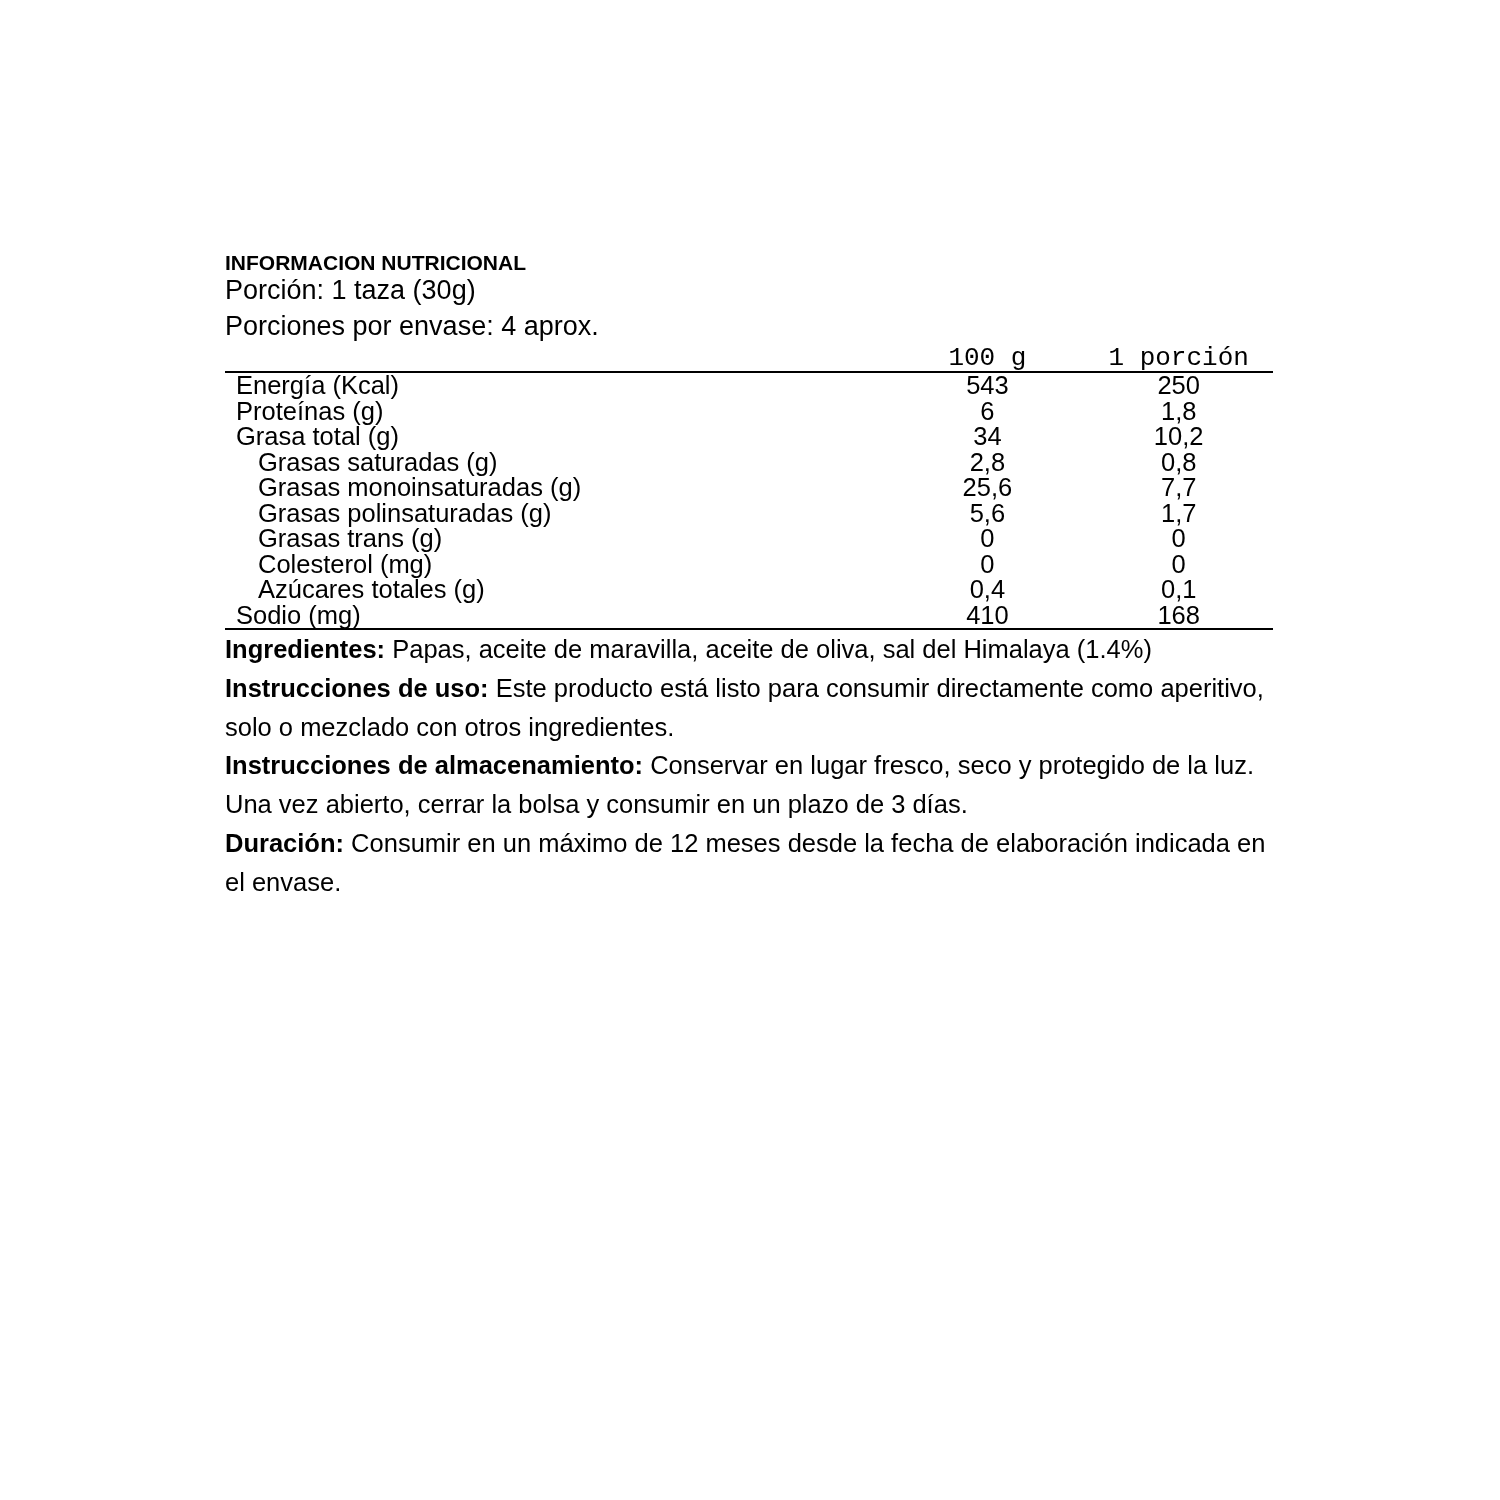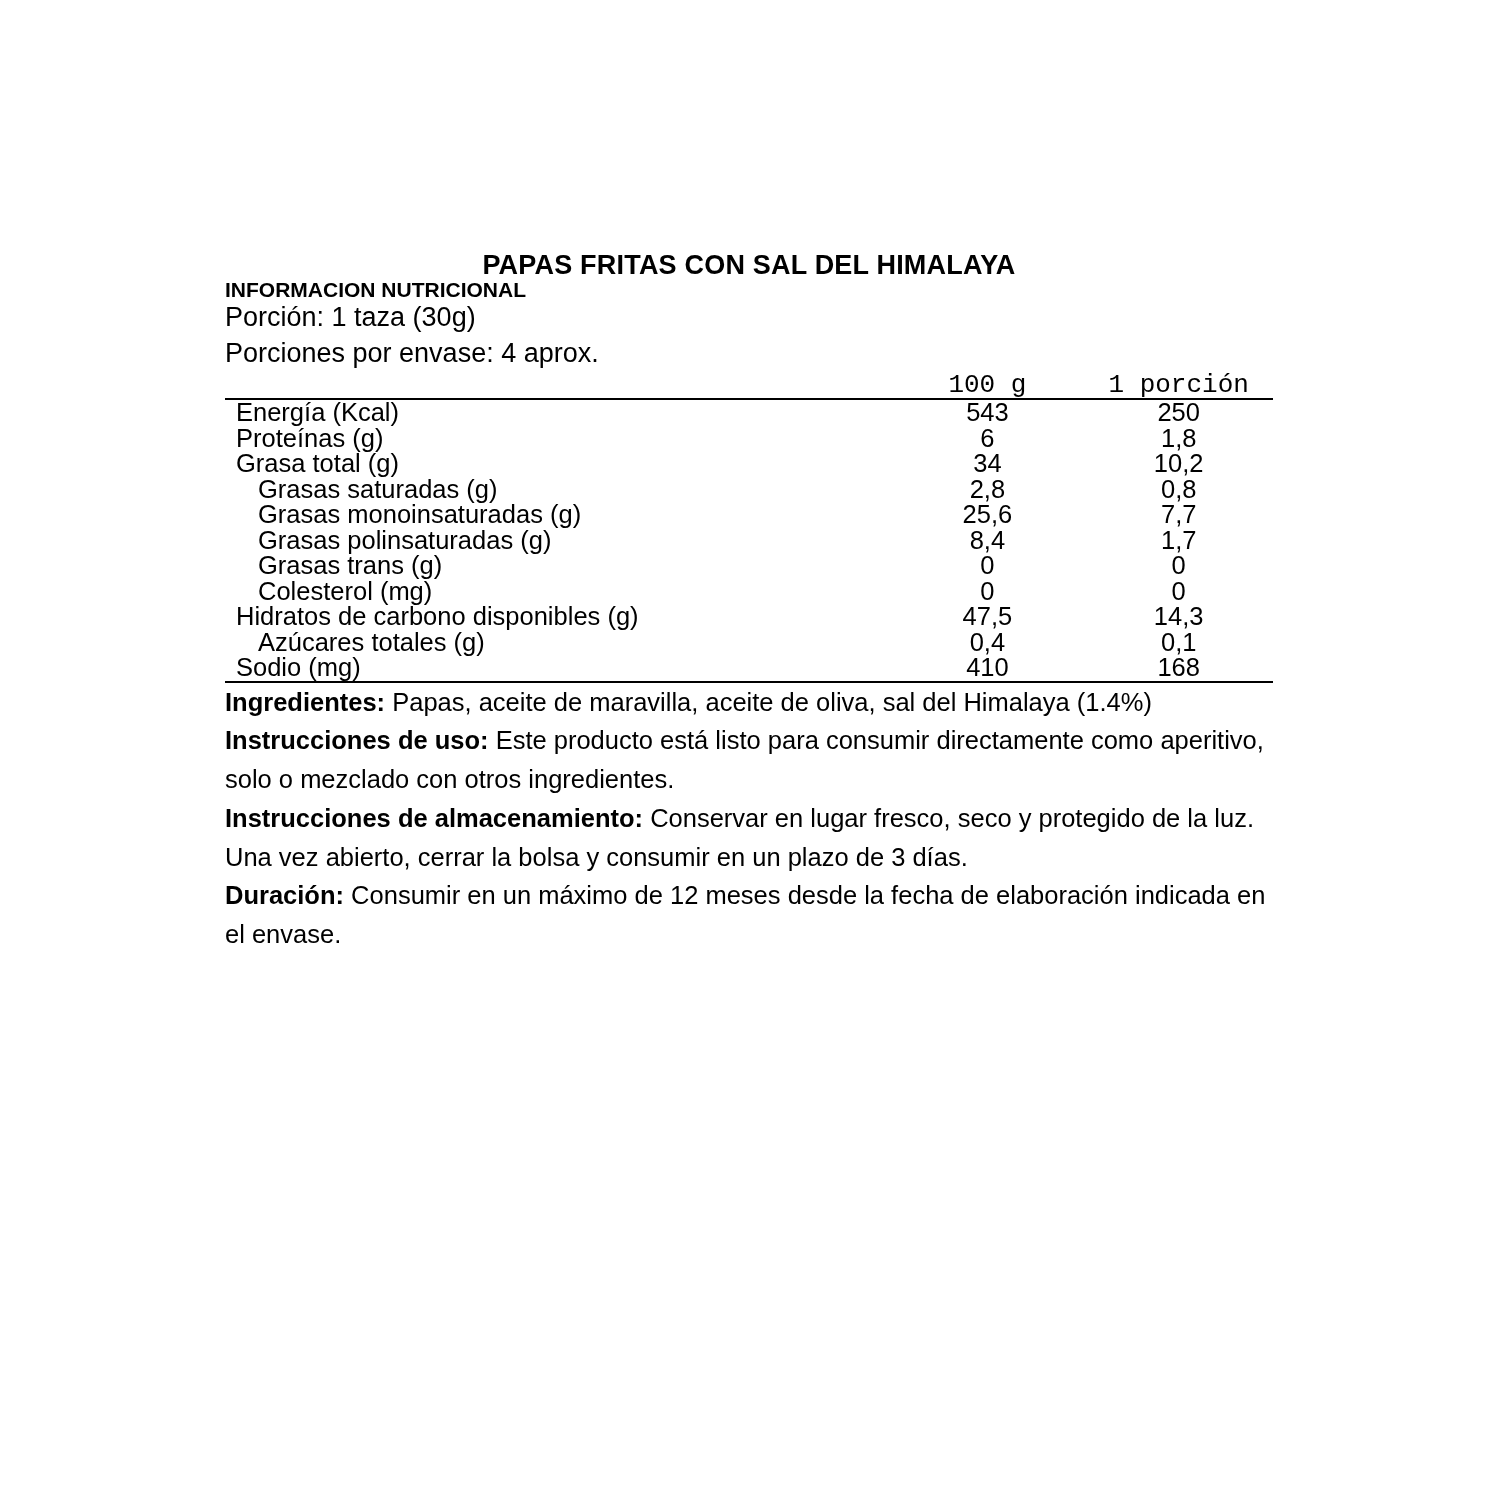--- a/index.html
+++ b/index.html
@@ -110,27 +110,20 @@
   }
   .txtblock b { font-weight: bold; }
 
   .tall td { padding-bottom: 14px; }
 </style>
 </head>
 <body>
 
 <div id="label-wrap">
 
-  <table class="nutri">
-    <tbody>
-        <tr class="title-row">
-      <td class="bx">PAPAS FRITAS CON SAL DEL HIMALAYA</td>
-    </tr>
-  </tbody>
-    </table>
 
 
   <table class="nutri">
     <tbody>
         <tr class="infonut-row">
       <td class="sec b-bot">INFORMACION NUTRICIONAL</td>
     </tr>
   </tbody>
     </table>
 
@@ -181,39 +174,34 @@
       <td class="val">2,8</td>
       <td class="val b-right">0,8</td>
     </tr>
     <tr class="nrow">
       <td class="lbl b-left indent1">Grasas monoinsaturadas (g)</td>
       <td class="val">25,6</td>
       <td class="val b-right">7,7</td>
     </tr>
     <tr class="nrow">
       <td class="lbl b-left indent1">Grasas polinsaturadas (g)</td>
-      <td class="val">8,4</td>
+      <td class="val">5,6</td>
       <td class="val b-right">1,7</td>
     </tr>
     <tr class="nrow">
       <td class="lbl b-left indent1">Grasas trans (g)</td>
       <td class="val">0</td>
       <td class="val b-right">0</td>
     </tr>
     <tr class="nrow">
       <td class="lbl b-left indent1">Colesterol (mg)</td>
       <td class="val">0</td>
       <td class="val b-right">0</td>
     </tr>
     <tr class="nrow">
-      <td class="lbl b-left">Hidratos de carbono disponibles (g)</td>
-      <td class="val">47,5</td>
-      <td class="val b-right">14,3</td>
-    </tr>
-    <tr class="nrow">
       <td class="lbl b-left indent1">Azúcares totales (g)</td>
       <td class="val">0,4</td>
       <td class="val b-right">0,1</td>
     </tr>
     <tr class="nrow">
       <td class="lbl b-left">Sodio (mg)</td>
       <td class="val">410</td>
       <td class="val b-right">168</td>
     </tr>
     <tr>

